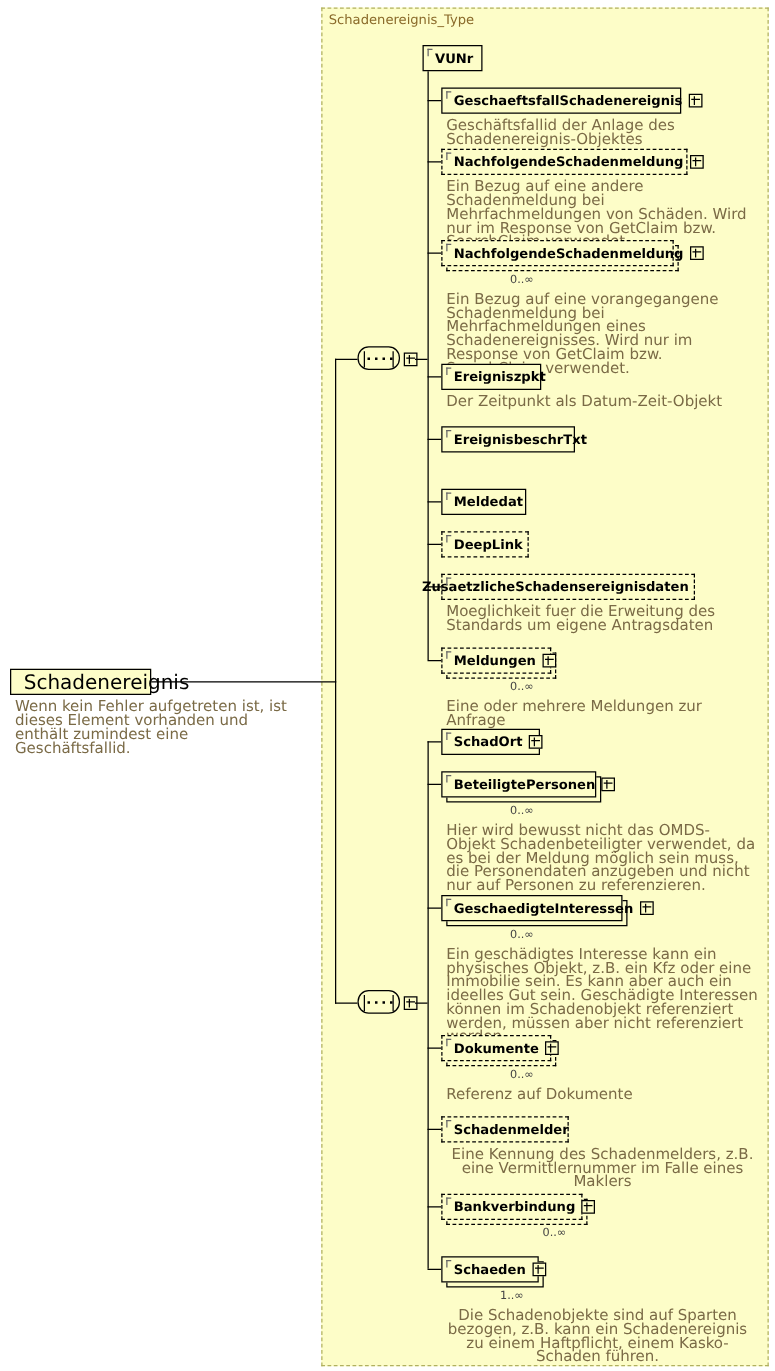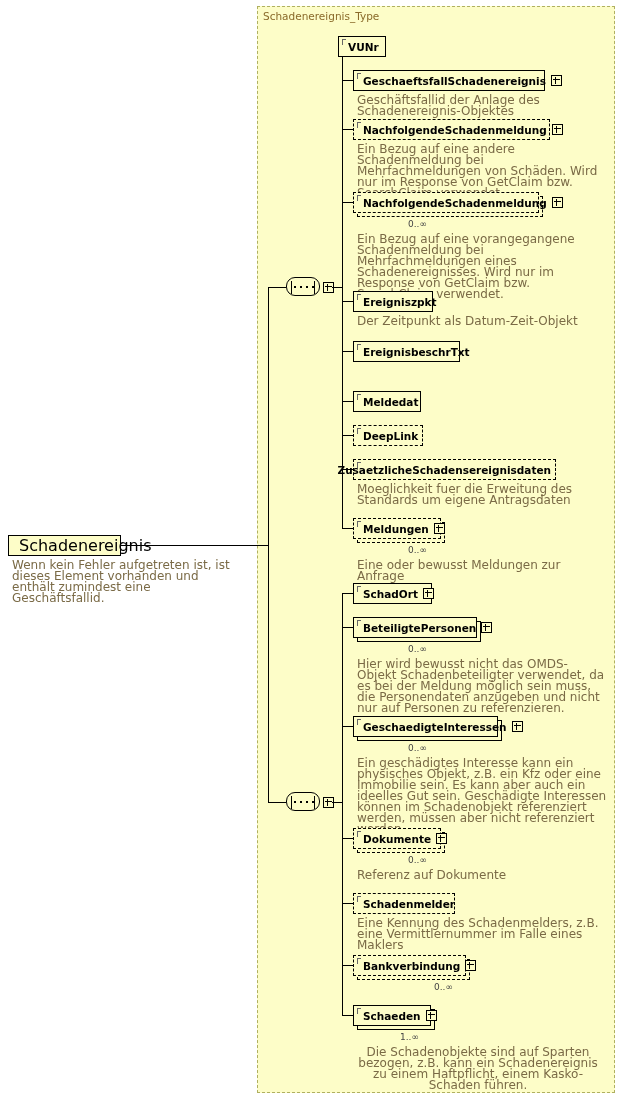--- a/index.html
+++ b/index.html
@@ -253,21 +253,21 @@
   <div class="desc" style="left:357px;top:484px;width:250px;">Moeglichkeit fuer die Erweitung des Standards um eigene Antragsdaten</div>
 
   <div class="ln hl" style="left:342px;top:528px;width:11px;"></div>
   <div class="shadow" style="left:357px;top:522px;width:88px;"></div>
   <div class="node optional" style="left:353px;top:518px;width:88px;">
     <span class="tick"></span>
     <span class="lbl">Meldungen</span>
     <span class="plus"></span>
   </div>
   <div class="occ" style="left:408px;top:545px;">0..∞</div>
-  <div class="desc" style="left:357px;top:560px;width:250px;">Eine oder bewusst Meldungen zur Anfrage</div>
+  <div class="desc" style="left:357px;top:560px;width:250px;">Eine oder mehrere Meldungen zur Anfrage</div>
 
   <div class="ln hl" style="left:342px;top:593px;width:11px;"></div>
   <div class="node required" style="left:353px;top:583px;width:79px;">
     <span class="tick"></span>
     <span class="lbl">SchadOrt</span>
     <span class="plus"></span>
   </div>
 
   <div class="ln hl" style="left:342px;top:627px;width:11px;"></div>
   <div class="shadow" style="left:357px;top:621px;width:124px;border-style:solid;"></div>
@@ -297,21 +297,21 @@
     <span class="plus"></span>
   </div>
   <div class="occ" style="left:408px;top:855px;">0..∞</div>
   <div class="desc" style="left:357px;top:870px;width:250px;">Referenz auf Dokumente</div>
 
   <div class="ln hl" style="left:342px;top:903px;width:11px;"></div>
   <div class="node optional" style="left:353px;top:893px;width:102px;">
     <span class="tick"></span>
     <span class="lbl">Schadenmelder</span>
   </div>
-  <div class="desc" style="left:357px;top:918px;width:250px;">Eine Kennung des Schadenmelders, z.B. eine Vermittlernummer im Falle eines Maklers</div>
+  <div class="desc" style="left:357px;top:918px;width:250px;text-align:center;">Eine Kennung des Schadenmelders, z.B. eine Vermittlernummer im Falle eines Maklers</div>
 
   <div class="ln hl" style="left:342px;top:965px;width:11px;"></div>
   <div class="shadow" style="left:357px;top:959px;width:113px;"></div>
   <div class="node optional" style="left:353px;top:955px;width:113px;">
     <span class="tick"></span>
     <span class="lbl">Bankverbindung</span>
     <span class="plus"></span>
   </div>
   <div class="occ" style="left:434px;top:982px;">0..∞</div>
 

